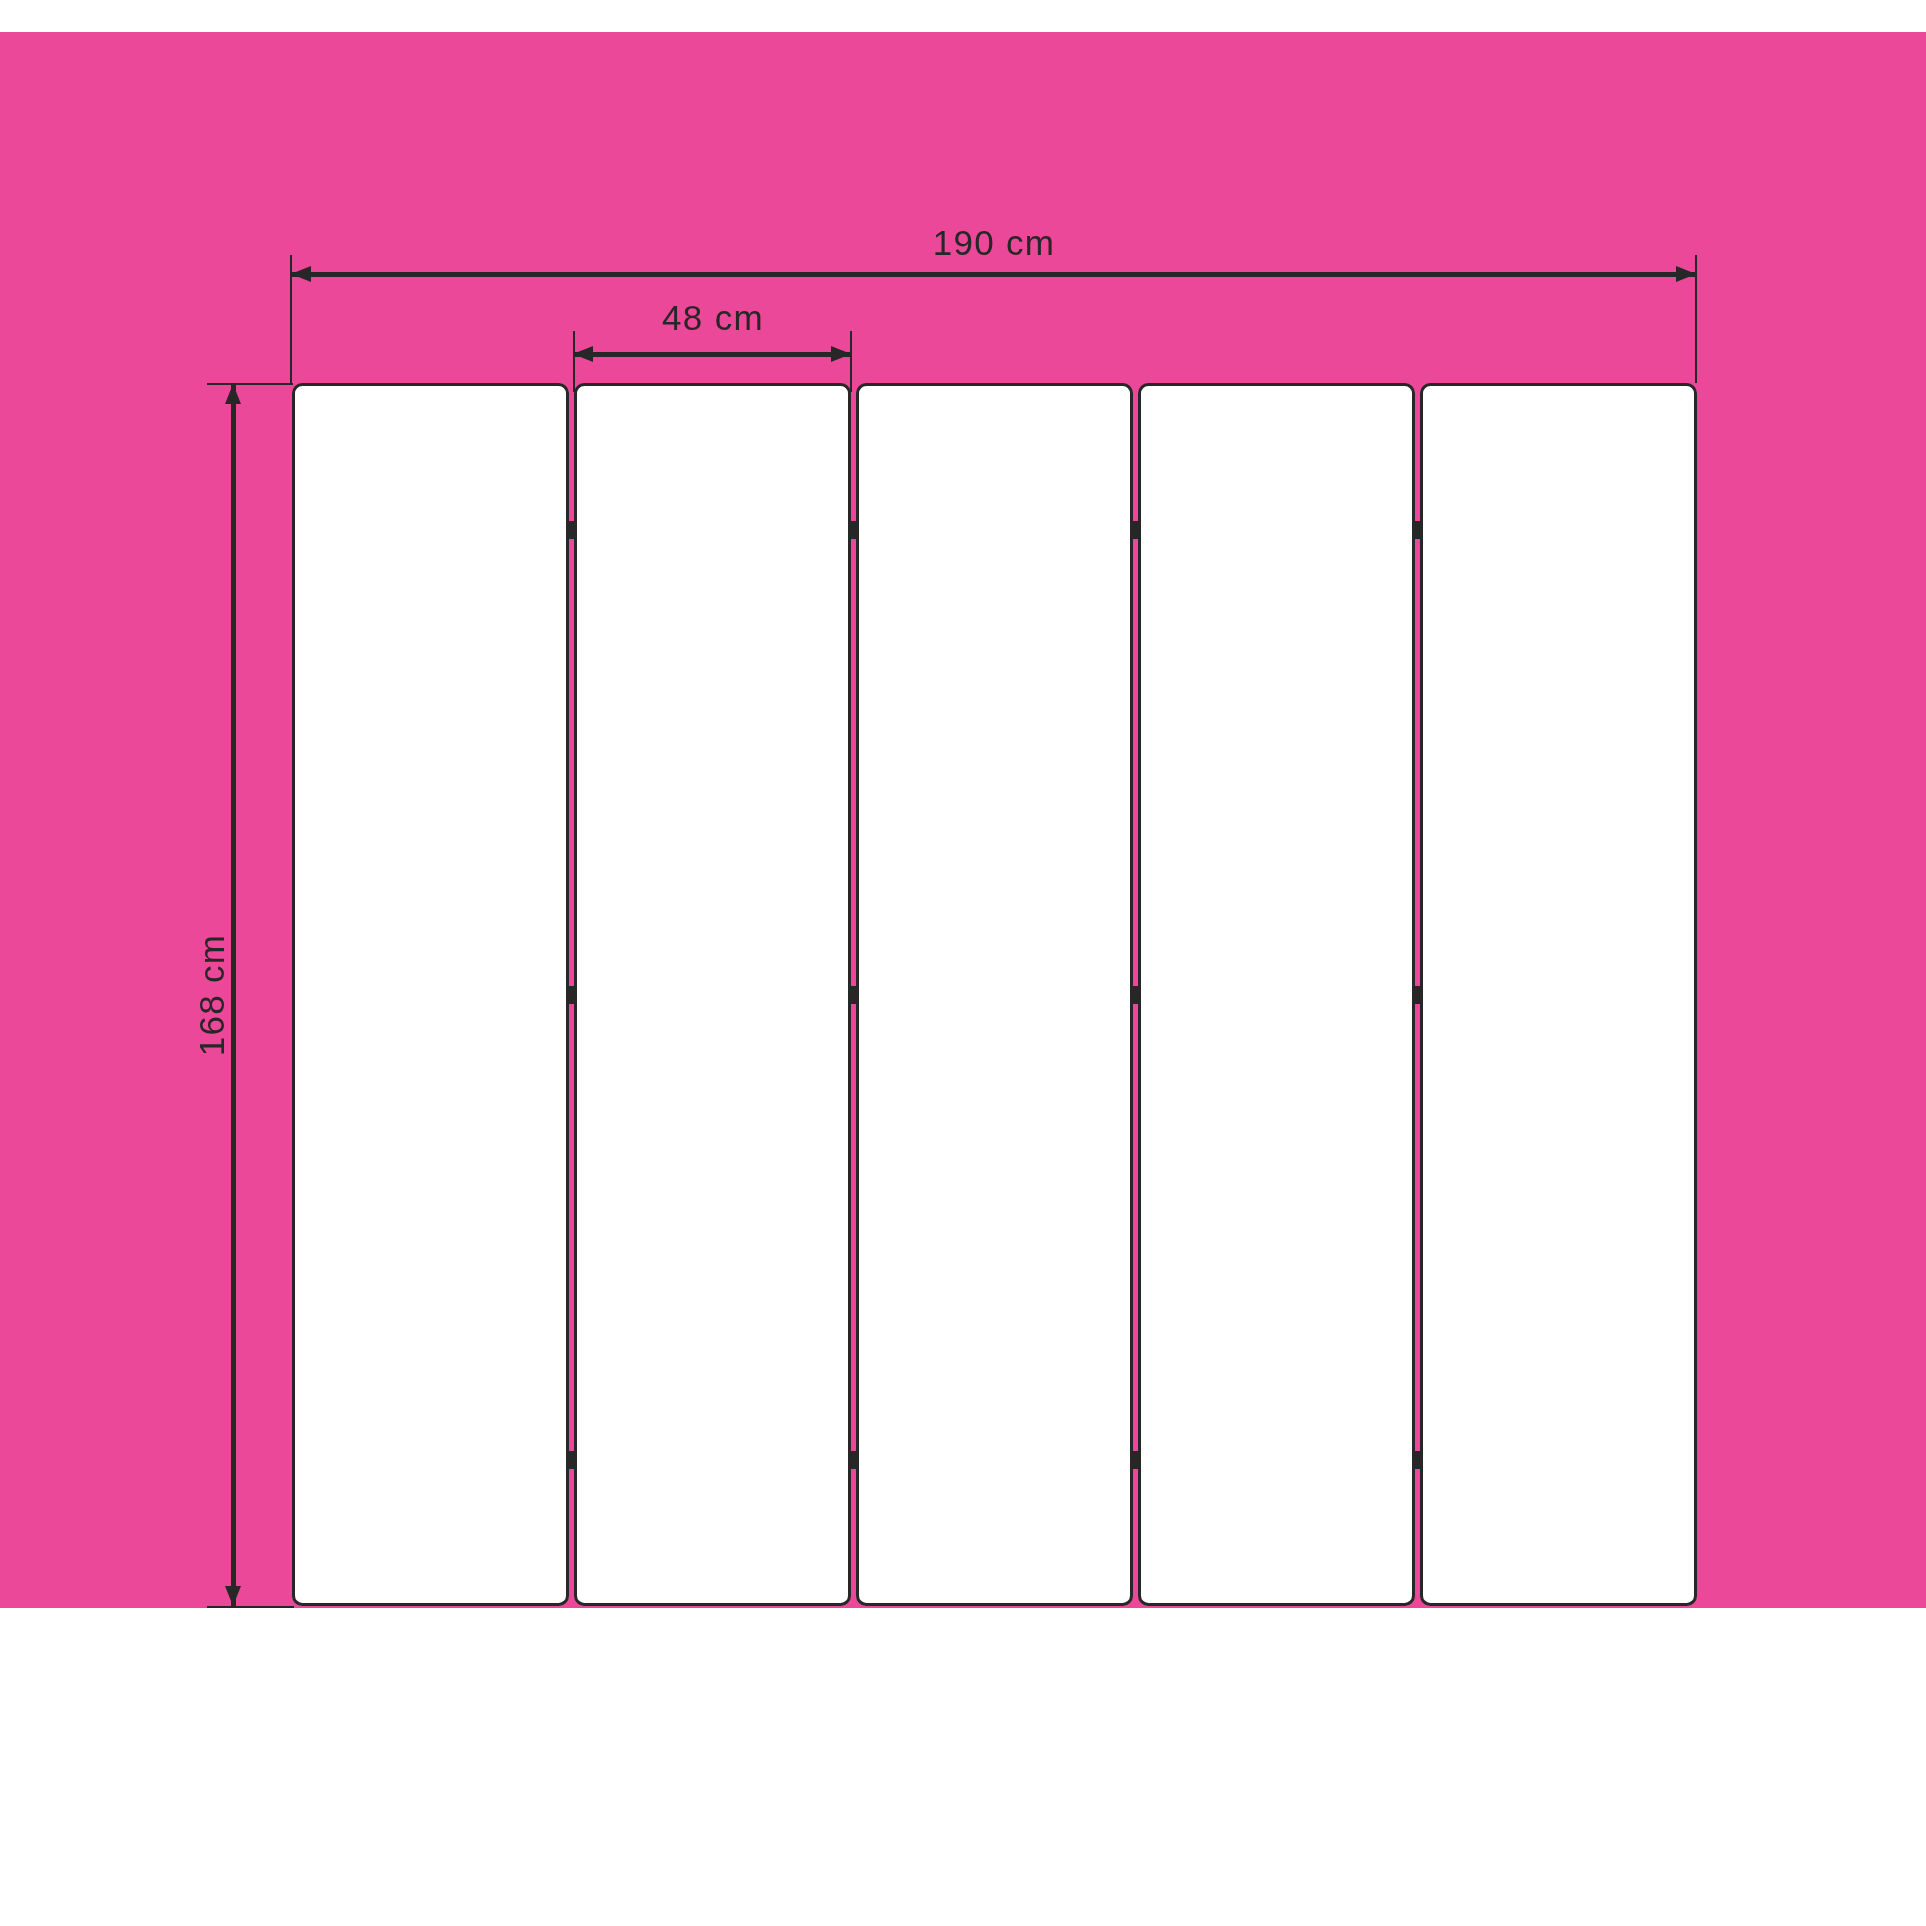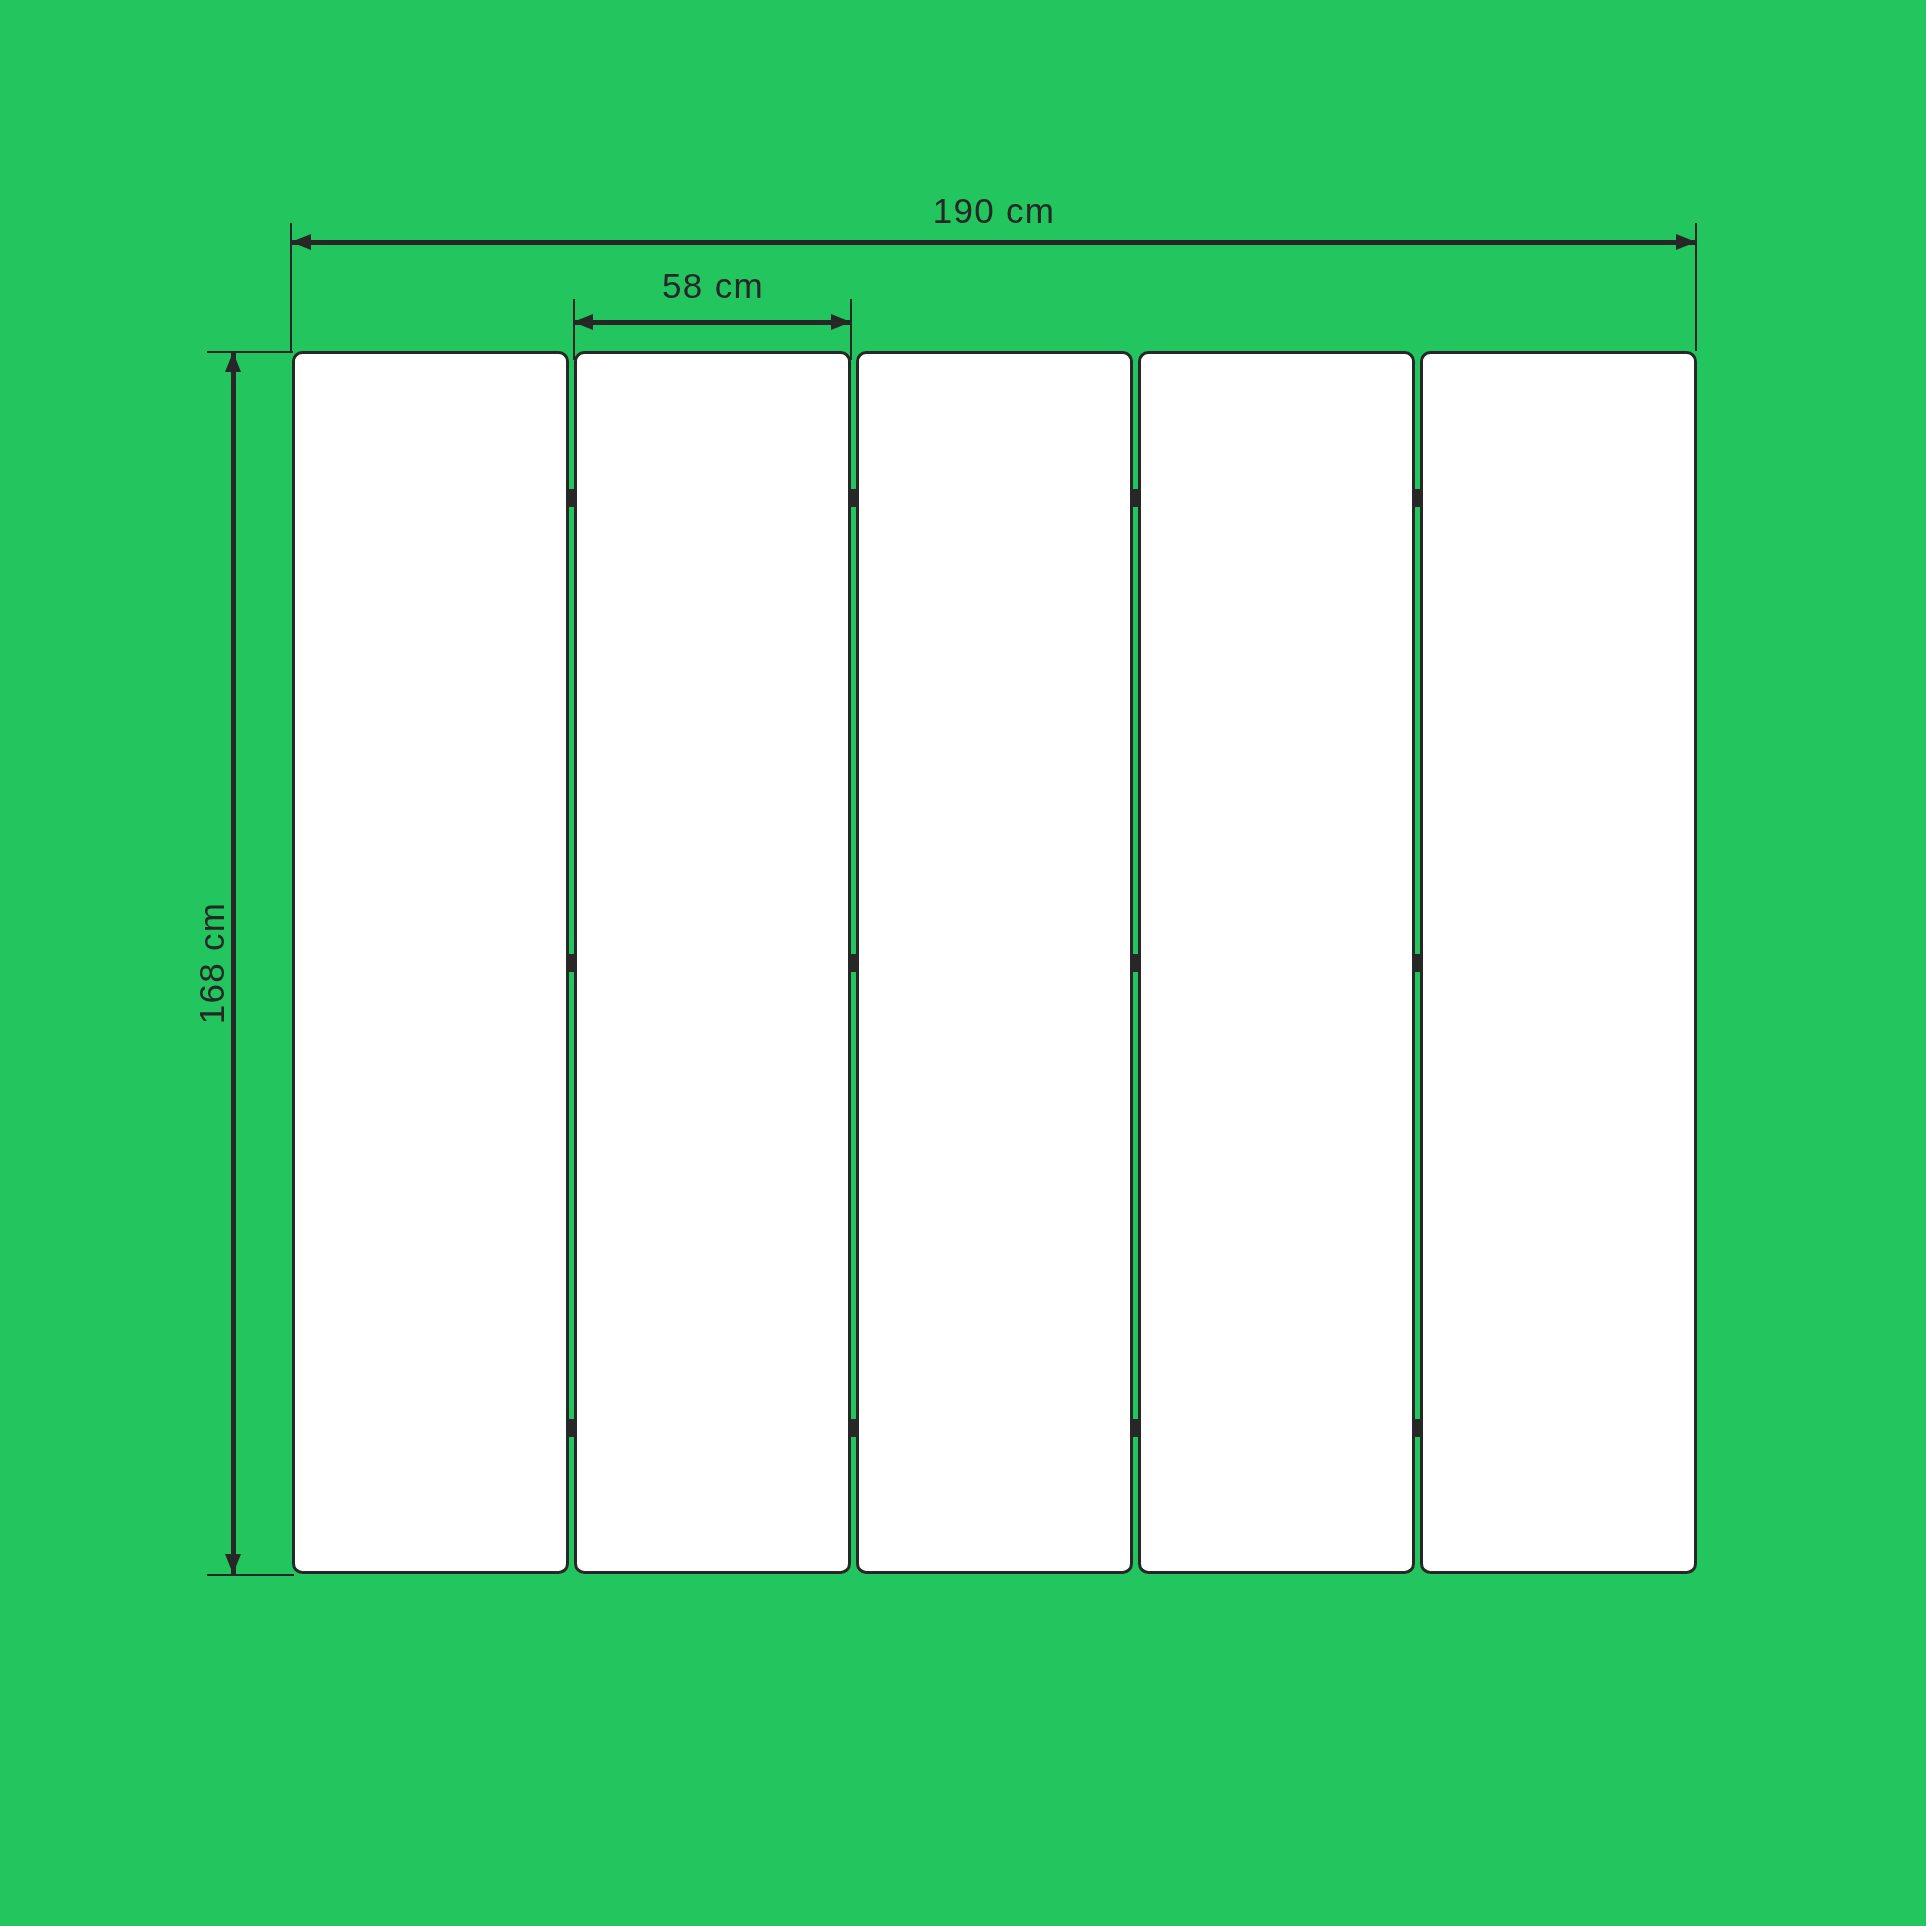--- a/index.html
+++ b/index.html
@@ -3,24 +3,25 @@
 <meta charset="utf-8">
 <style>
   :root { --line: #272727; }
   * { box-sizing: border-box; }
   html, body { margin: 0; padding: 0; background: #ffffff; }
   body { width: 1926px; height: 1926px; font-family: "Liberation Sans", sans-serif; }
 
   .canvas {
     position: relative;
     width: 1926px;
-    height: 1926px;
-    background: #22c55e;
+    height: 1576px;
+    background: #ec4899;
     color: var(--line);
     overflow: hidden;
+    margin-top: 32px;
   }
 
   
   .panel {
     position: absolute;
     border: 3.2px solid var(--line);
     border-radius: 10.3px;
     background: #ffffff;
   }
   .hinge {
@@ -104,21 +105,21 @@
   <div>
     <div class="dim-label center" id="dim-width-label">190 cm</div>
     <div class="dim-line-h" id="dim-width-line"></div>
     <div class="arrow left" id="dim-width-arrow-l"></div>
     <div class="arrow right" id="dim-width-arrow-r"></div>
     <div class="ext-line-v" id="dim-width-ext-l"></div>
     <div class="ext-line-v" id="dim-width-ext-r"></div>
   </div>
 
   <div>
-    <div class="dim-label center" id="dim-panel-label">58 cm</div>
+    <div class="dim-label center" id="dim-panel-label">48 cm</div>
     <div class="dim-line-h" id="dim-panel-line"></div>
     <div class="arrow left" id="dim-panel-arrow-l"></div>
     <div class="arrow right" id="dim-panel-arrow-r"></div>
     <div class="ext-line-v" id="dim-panel-ext-l"></div>
     <div class="ext-line-v" id="dim-panel-ext-r"></div>
   </div>
 
   <div>
     <div class="dim-label rot" id="dim-height-label">168 cm</div>
     <div class="dim-line-v" id="dim-height-line"></div>

